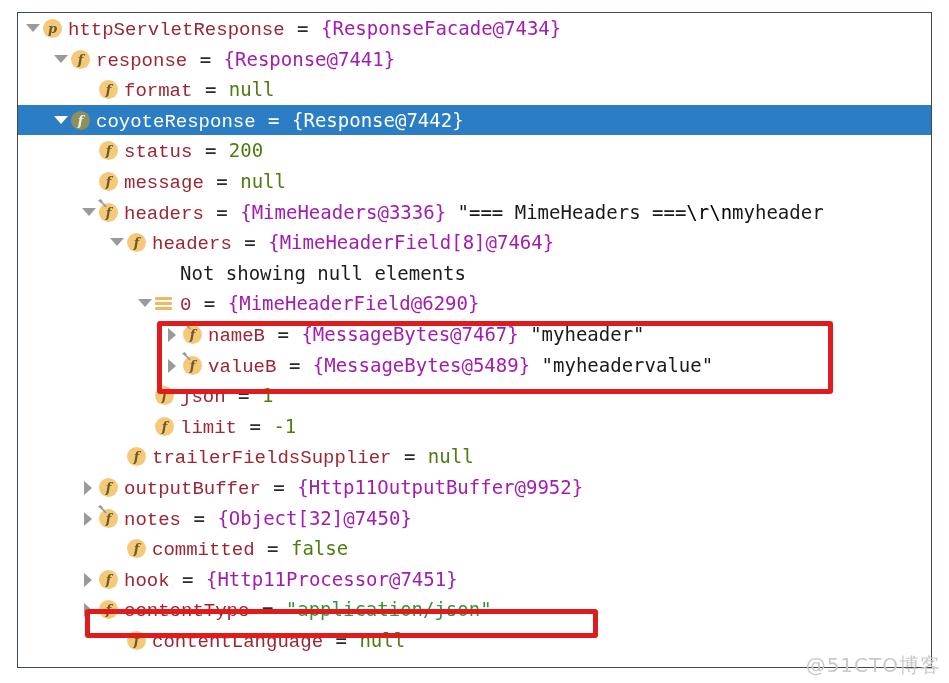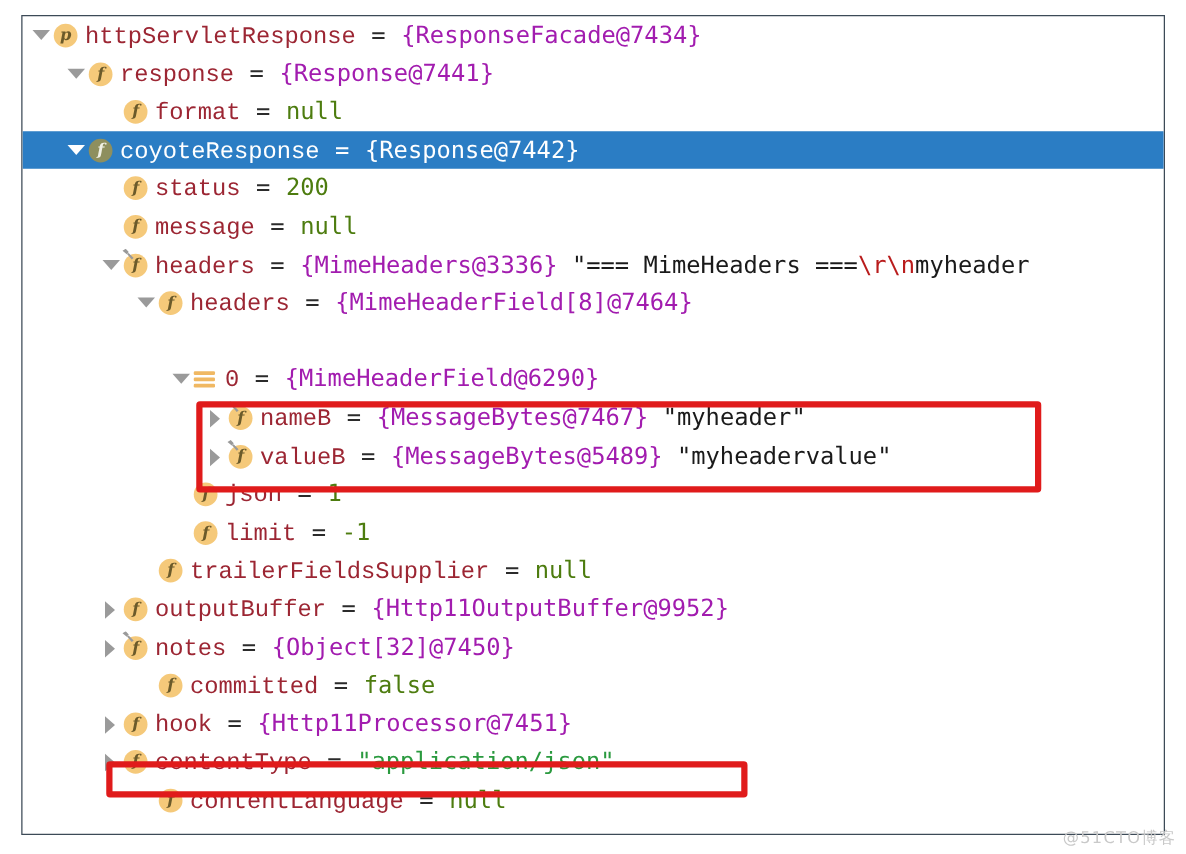--- a/index.html
+++ b/index.html
@@ -105,21 +105,21 @@
   .ico.list .b2{top:14px;}
   .ico.list .b3{top:19px;}
 
   
   .name  {color:#9c2633;font-family:Liberation Mono, monospace;}
   .eq    {color:#2b2b2b;padding:0 1px;}
   .ref   {color:#a21caf;}
   .val   {color:#4d7c0f;}
   .str   {color:#1a1a1a;}
   .strg  {color:#2a9a3f;}
-  .esc   {color:#b91c1c;}
+  .esc   {color:#000000;}
   .note  {color:#1d1d1d;}
   .row.selected .name,
   .row.selected .eq,
   .row.selected .ref,
   .row.selected .val,
   .row.selected .str,
   .row.selected .strg,
   .row.selected .esc,
   .row.selected .note{color:#ffffff;}
 
@@ -134,21 +134,21 @@
   }
   #redbox-headers{left:157px;top:321px;width:676px;height:73px;}
   #redbox-contenttype{left:85px;top:609px;width:513px;height:29px;}
 
   
   .watermark{
     position:absolute;
     right:8px;bottom:4px;
     color:#c9c9c9;
     font-family:"DejaVu Sans","Liberation Sans",sans-serif;
-    font-size:13px;
+    font-size:20px;
     letter-spacing:1px;
     white-space:nowrap;
   }
 </style>
 </head>
 <body>
 
 <div id="stage">
 
   <div class="panel">
@@ -156,21 +156,21 @@
         <div class="row"><span class="ind" style="width: 6px;"></span><span class="tri down"></span><span class="ico"><span class="disc">p</span></span><span class="name">httpServletResponse</span> <span class="eq">=</span> <span class="ref">{ResponseFacade@7434}</span></div>
         <div class="row"><span class="ind" style="width: 34px;"></span><span class="tri down"></span><span class="ico"><span class="disc">f</span></span><span class="name">response</span> <span class="eq">=</span> <span class="ref">{Response@7441}</span></div>
         <div class="row"><span class="ind" style="width: 62px;"></span><span class="tri none"></span><span class="ico"><span class="disc">f</span></span><span class="name">format</span> <span class="eq">=</span> <span class="val">null</span></div>
         <div class="row selected"><span class="ind" style="width: 34px;"></span><span class="tri down"></span><span class="ico"><span class="disc">f</span></span><span class="name">coyoteResponse</span> <span class="eq">=</span> <span class="ref">{Response@7442}</span></div>
         <div class="row"><span class="ind" style="width: 62px;"></span><span class="tri none"></span><span class="ico"><span class="disc">f</span></span><span class="name">status</span> <span class="eq">=</span> <span class="val">200</span></div>
         <div class="row"><span class="ind" style="width: 62px;"></span><span class="tri none"></span><span class="ico"><span class="disc">f</span></span><span class="name">message</span> <span class="eq">=</span> <span class="val">null</span></div>
         <div class="row"><span class="ind" style="width: 62px;"></span><span class="tri down"></span><span class="ico"><span class="disc">f</span><svg class="tool" viewBox="0 0 12 10">
               <path d="M1 1.6 L3.6 0 L6 2.6 L4.4 4.4 Z M4.6 4.2 L8.4 8.6 L9.9 7.4 L5.9 3.3 Z" fill="#9a9a9a"></path>
             </svg></span><span class="name">headers</span> <span class="eq">=</span> <span class="ref">{MimeHeaders@3336}</span> <span class="str">"=== MimeHeaders ===</span><span class="esc">\r\n</span><span class="str">myheader</span></div>
         <div class="row"><span class="ind" style="width: 90px;"></span><span class="tri down"></span><span class="ico"><span class="disc">f</span></span><span class="name">headers</span> <span class="eq">=</span> <span class="ref">{MimeHeaderField[8]@7464}</span></div>
-        <div class="row"><span class="ind" style="width: 118px;"></span><span class="tri none"></span><span class="ico"></span></div>
+        <div class="row"><span class="ind" style="width: 118px;"></span><span class="tri none"></span><span class="ico"></span><span class="note">Not showing null elements</span></div>
         <div class="row"><span class="ind" style="width: 118px;"></span><span class="tri down"></span><span class="ico list"><span class="bar b1"></span><span class="bar b2"></span><span class="bar b3"></span></span><span class="name">0</span> <span class="eq">=</span> <span class="ref">{MimeHeaderField@6290}</span></div>
         <div class="row"><span class="ind" style="width: 146px;"></span><span class="tri right"></span><span class="ico"><span class="disc">f</span><svg class="tool" viewBox="0 0 12 10">
               <path d="M1 1.6 L3.6 0 L6 2.6 L4.4 4.4 Z M4.6 4.2 L8.4 8.6 L9.9 7.4 L5.9 3.3 Z" fill="#9a9a9a"></path>
             </svg></span><span class="name">nameB</span> <span class="eq">=</span> <span class="ref">{MessageBytes@7467}</span> <span class="str">"myheader"</span></div>
         <div class="row"><span class="ind" style="width: 146px;"></span><span class="tri right"></span><span class="ico"><span class="disc">f</span><svg class="tool" viewBox="0 0 12 10">
               <path d="M1 1.6 L3.6 0 L6 2.6 L4.4 4.4 Z M4.6 4.2 L8.4 8.6 L9.9 7.4 L5.9 3.3 Z" fill="#9a9a9a"></path>
             </svg></span><span class="name">valueB</span> <span class="eq">=</span> <span class="ref">{MessageBytes@5489}</span> <span class="str">"myheadervalue"</span></div>
         <div class="row"><span class="ind" style="width: 118px;"></span><span class="tri none"></span><span class="ico"><span class="disc">f</span></span><span class="name">json</span> <span class="eq">=</span> <span class="val">1</span></div>
         <div class="row"><span class="ind" style="width: 118px;"></span><span class="tri none"></span><span class="ico"><span class="disc">f</span></span><span class="name">limit</span> <span class="eq">=</span> <span class="val">-1</span></div>
         <div class="row"><span class="ind" style="width: 90px;"></span><span class="tri none"></span><span class="ico"><span class="disc">f</span></span><span class="name">trailerFieldsSupplier</span> <span class="eq">=</span> <span class="val">null</span></div>

